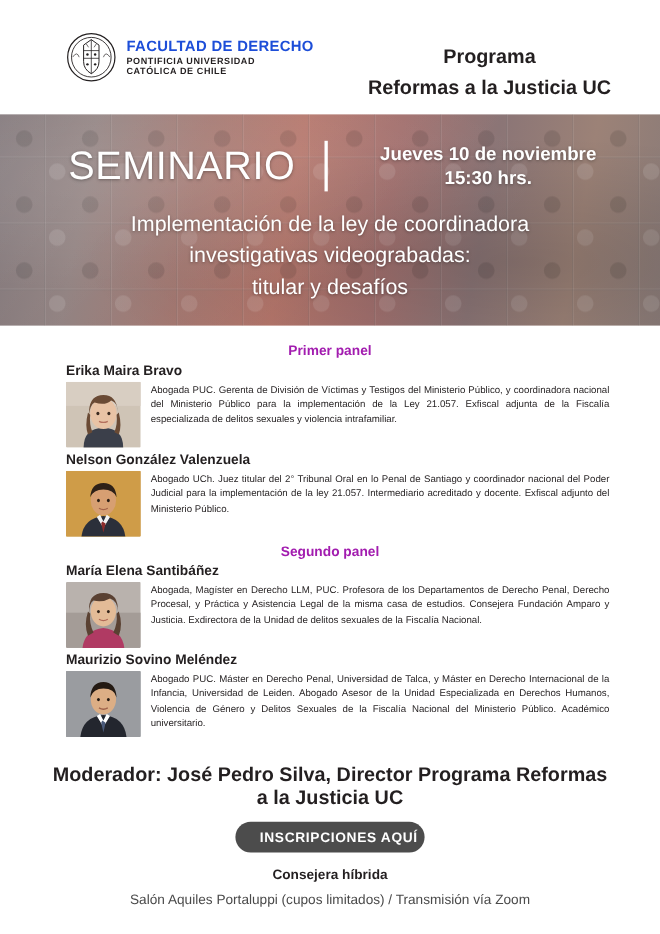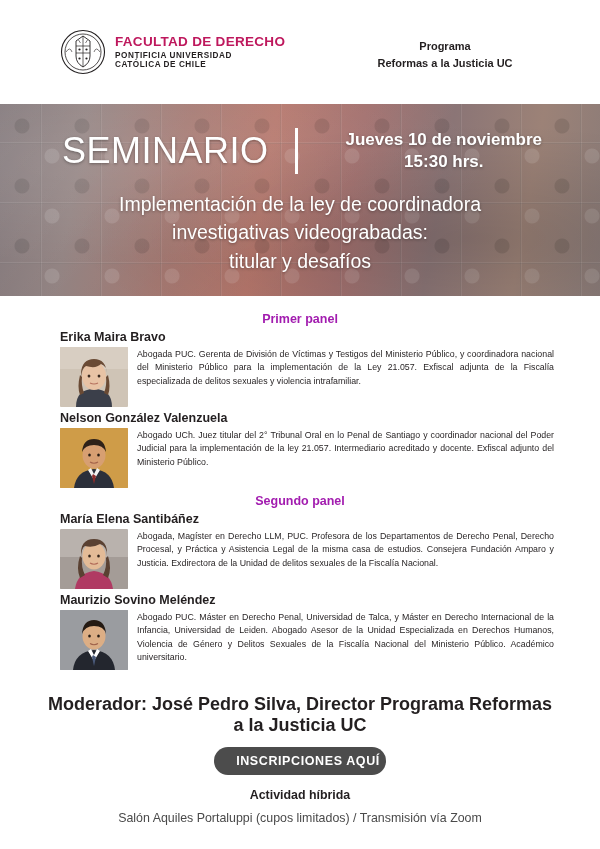--- a/index.html
+++ b/index.html
@@ -42,21 +42,21 @@
     flex-shrink: 0;
   }
   .logo-text {
     margin-left: 9px;
     line-height: 1.18;
   }
   .logo-line1 {
     font-size: 13.5px;
     font-weight: bold;
     letter-spacing: 0.3px;
-    color: #be185d;
+    color: #1d4ed8;
   }
   .logo-line2 {
     font-size: 8.2px;
     font-weight: bold;
     letter-spacing: 0.55px;
     color: #231f20;
     margin-top: 1px;
   }
   .logo-line3 {
     font-size: 8.2px;
@@ -65,21 +65,21 @@
     color: #231f20;
   }
   .program-block {
     position: absolute;
     left: 330px;
     top: 38px;
     text-align: center;
     width: 230px;
   }
   .program-line {
-    font-size: 11px;
+    font-size: 18px;
     font-weight: bold;
     color: #231f20;
     line-height: 1.55;
   }
 
   
   .hero {
     position: relative;
     height: 192px;
     flex-shrink: 0;
@@ -380,16 +380,16 @@
       </div>
       <div class="speaker-bio">Abogado PUC. Máster en Derecho Penal, Universidad de Talca, y Máster en Derecho Internacional de la Infancia, Universidad de Leiden. Abogado Asesor de la Unidad Especializada en Derechos Humanos, Violencia de Género y Delitos Sexuales de la Fiscalía Nacional del Ministerio Público. Académico universitario.</div>
     </div>
 
     <div class="moderator">Moderador: José Pedro Silva, Director Programa Reformas a la Justicia UC</div>
 
     <div class="cta-wrap">
       <div class="cta">INSCRIPCIONES AQUÍ</div>
     </div>
 
-    <div class="activity">Actividad híbrida</div>
+    <div class="activity">Consejera híbrida</div>
     <div class="venue">Salón Aquiles Portaluppi  (cupos limitados) / Transmisión vía Zoom</div>
   </div>
 </div>
 
 </body></html>

